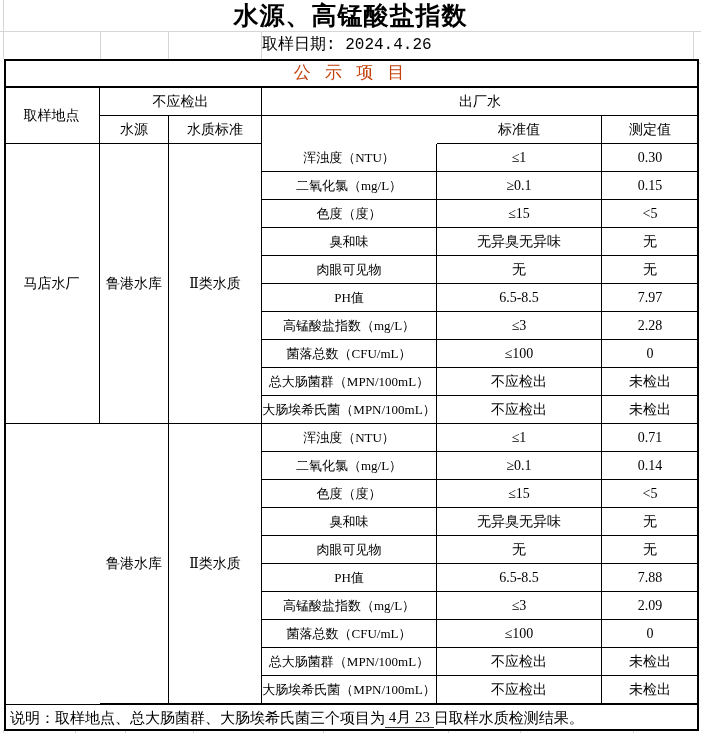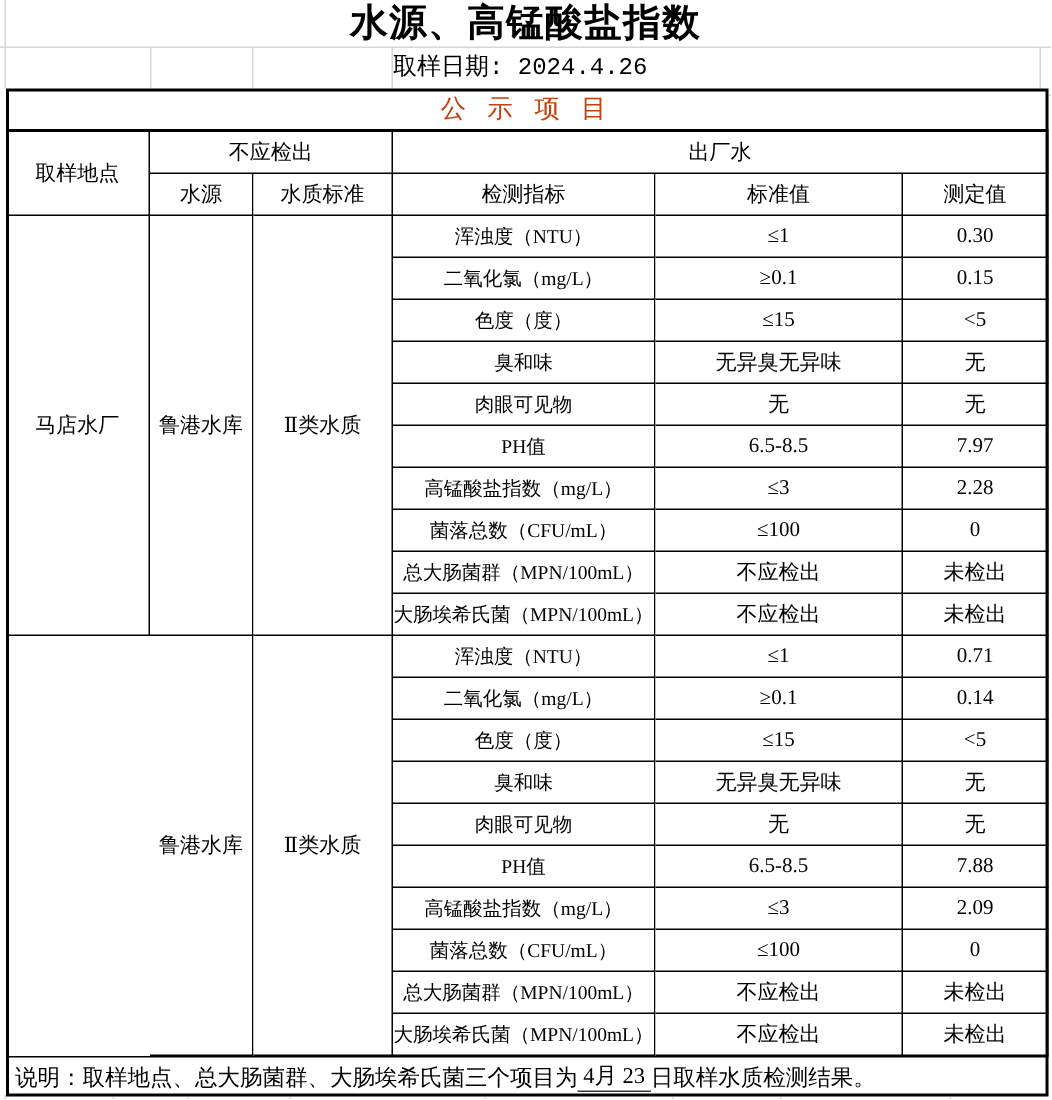--- a/index.html
+++ b/index.html
@@ -72,21 +72,20 @@
 
   <div class="tbl">
 
     <div class="c sec" style="grid-area:1/1/2/7">公 示 项 目</div>
 
     <div class="c" style="grid-area:2/1/4/2">取样地点</div>
     <div class="c" style="grid-area:2/2/3/4">不应检出</div>
     <div class="c" style="grid-area:2/4/3/7">出厂水</div>
     <div class="c" style="grid-area:3/2/4/3">水源</div>
     <div class="c" style="grid-area:3/3/4/4">水质标准</div>
-    <div class="c" style="grid-area:3/4/4/5">检测指标</div>
     <div class="c" style="grid-area:3/5/4/6">标准值</div>
     <div class="c" style="grid-area:3/6/4/7">测定值</div>
 
     <div class="c" style="grid-area:4/1/14/2">马店水厂</div>
     <div class="c" style="grid-area:4/2/14/3">鲁港水库</div>
     <div class="c" style="grid-area:4/3/14/4">Ⅱ类水质</div>
 
     <div class="c i" style="grid-area:4/4/5/5">浑浊度（NTU）</div>
     <div class="c" style="grid-area:4/5/5/6">≤1</div>
     <div class="c" style="grid-area:4/6/5/7">0.30</div>

